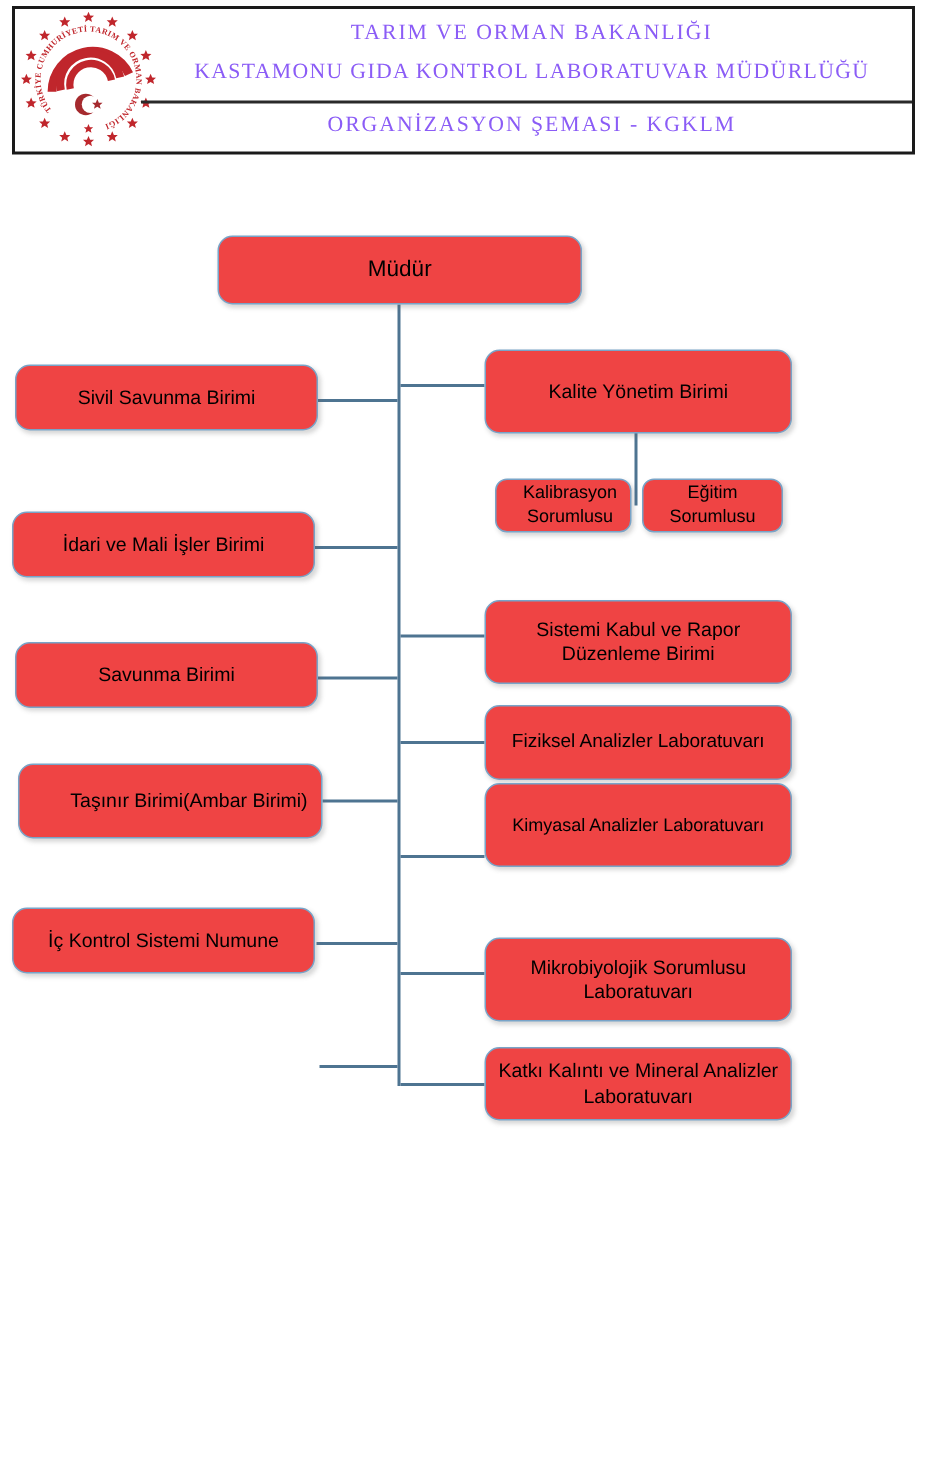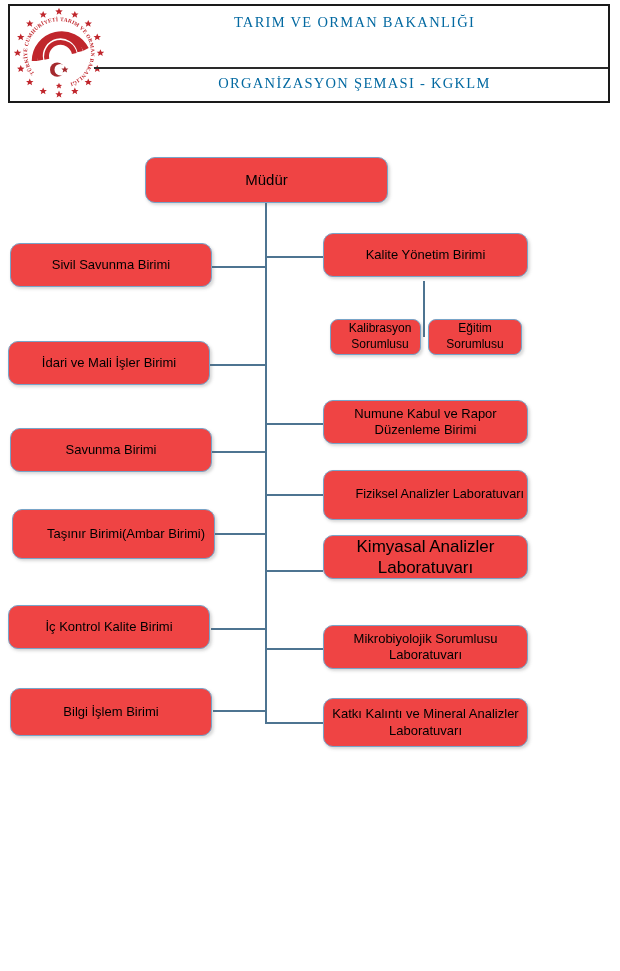--- a/index.html
+++ b/index.html
@@ -4,21 +4,21 @@
 <style>
   html,body{margin:0;padding:0;background:#ffffff;}
   #page{position:relative;width:620px;height:971px;background:#ffffff;overflow:hidden;
         font-family:"Liberation Sans",sans-serif;color:#000;}
 
   
   #header{position:absolute;left:8px;top:4px;width:598px;height:95px;
           border:2px solid #1a1a1a;background:#fff;}
   #logo{position:absolute;left:4px;top:2px;width:90px;height:90px;}
   .hline{position:absolute;left:95px;right:4px;text-align:center;
-         font-family:"Liberation Serif",serif;font-size:14.5px;color:#0369a1;
+         font-family:"Liberation Serif",serif;font-size:14.5px;color:#8b5cf6;
          letter-spacing:1.3px;white-space:nowrap;}
   #h1{top:8px;}
   #h2{top:34px;letter-spacing:0.9px;}
   #hsep{position:absolute;left:84px;right:0;top:61px;height:2px;background:#2a2a2a;}
   #h3{top:69px;}
 
   
   .node{position:absolute;border:1.5px solid #78a4c8;border-radius:10px;background:#ef4444;
         display:flex;align-items:center;justify-content:center;text-align:center;
         font-size:13px;line-height:1.25;padding:2px 3px;box-sizing:border-box;
@@ -28,25 +28,25 @@
   #n-mudur{left:145px;top:157px;width:243px;height:46px;font-size:15px;}
 
   .lbox{left:10px;width:202px;height:44px;}
   #n-sivil{top:243px;}
   #n-idari{left:8px;top:341px;}
   #n-personel{top:428px;}
   #n-tasinir{left:12px;top:509px;width:203px;height:50px;padding-left:28px;}
   #n-ickontrol{left:8px;top:605px;}
   #n-bilgi{top:688px;height:48px;}
 
-  .rbox{left:323px;width:205px;height:44px;}
+  .rbox{left:323px;width:205px;height:56px;}
   #n-kalite{top:233px;}
   #n-numune{top:400px;}
-  #n-fiziksel{top:470px;height:50px;font-size:12.7px;justify-content:flex-end;}
-  #n-kimyasal{top:535px;font-size:17px;}
+  #n-fiziksel{top:470px;height:50px;font-size:12.7px;}
+  #n-kimyasal{top:522px;font-size:12px;}
   #n-mikro{top:625px;}
   #n-katki{top:698px;height:49px;}
 
   .sbox{top:319px;height:36px;font-size:12px;border-radius:8px;line-height:1.3;}
   #n-kalibrasyon{left:330px;width:91px;padding-left:12px;}
   #n-egitim{left:428px;width:94px;justify-content:flex-end;}
 
   
   #c-trunk{left:265px;top:203px;width:2px;height:521px;}
   #c-kalite-v{left:423px;top:281px;width:2px;height:56px;}
@@ -110,20 +110,21 @@
       </g>
 
       <g>
         <circle cx="48" cy="68.5" r="8" fill="#a52a2e"></circle>
         <circle cx="51.4" cy="68.5" r="6.4" fill="#ffffff"></circle>
         <use href="#seal-star" x="56.5" y="68.5" fill="#a52a2e" transform="scale(0.95) translate(3,3.6)"></use>
       </g>
     </svg>
 
     <div id="h1" class="hline">TARIM VE ORMAN BAKANLIĞI</div>
+    <div id="h2" class="hline">KASTAMONU GIDA KONTROL LABORATUVAR MÜDÜRLÜĞÜ</div>
     <div id="hsep"></div>
     <div id="h3" class="hline">ORGANİZASYON ŞEMASI - KGKLM</div>
   </div>
 
   <div class="conn" id="c-trunk"></div>
   <div class="conn" id="c-kalite-v"></div>
   <div class="conn hl" id="c-l1"></div>
   <div class="conn hl" id="c-l2"></div>
   <div class="conn hl" id="c-l3"></div>
   <div class="conn hl" id="c-l4"></div>
@@ -146,37 +147,34 @@
   <div class="node lbox" id="n-idari">
     <span>İdari ve Mali İşler Birimi</span>
   </div>
   <div class="node lbox" id="n-personel">
     <span>Savunma Birimi</span>
   </div>
   <div class="node lbox" id="n-tasinir">
     <span>Taşınır Birimi(Ambar Birimi)</span>
   </div>
   <div class="node lbox" id="n-ickontrol">
-    <span>İç Kontrol Kalite Birimi</span>
-  </div>
-  <div class="node lbox" id="n-bilgi">
-    <span>Bilgi İşlem Birimi</span>
+    <span>İç Kontrol Sistemi Numune</span>
   </div>
 
   <div class="node rbox" id="n-kalite">
     <span>Kalite Yönetim Birimi</span>
   </div>
   <div class="node sbox" id="n-kalibrasyon">
     <span>Kalibrasyon Sorumlusu</span>
   </div>
   <div class="node sbox" id="n-egitim">
     <span>Eğitim Sorumlusu</span>
   </div>
   <div class="node rbox" id="n-numune">
-    <span>Numune Kabul ve Rapor Düzenleme Birimi</span>
+    <span>Sistemi Kabul ve Rapor Düzenleme Birimi</span>
   </div>
   <div class="node rbox" id="n-fiziksel">
     <span>Fiziksel Analizler Laboratuvarı</span>
   </div>
   <div class="node rbox" id="n-kimyasal">
     <span>Kimyasal Analizler Laboratuvarı</span>
   </div>
   <div class="node rbox" id="n-mikro">
     <span>Mikrobiyolojik Sorumlusu Laboratuvarı</span>
   </div>

